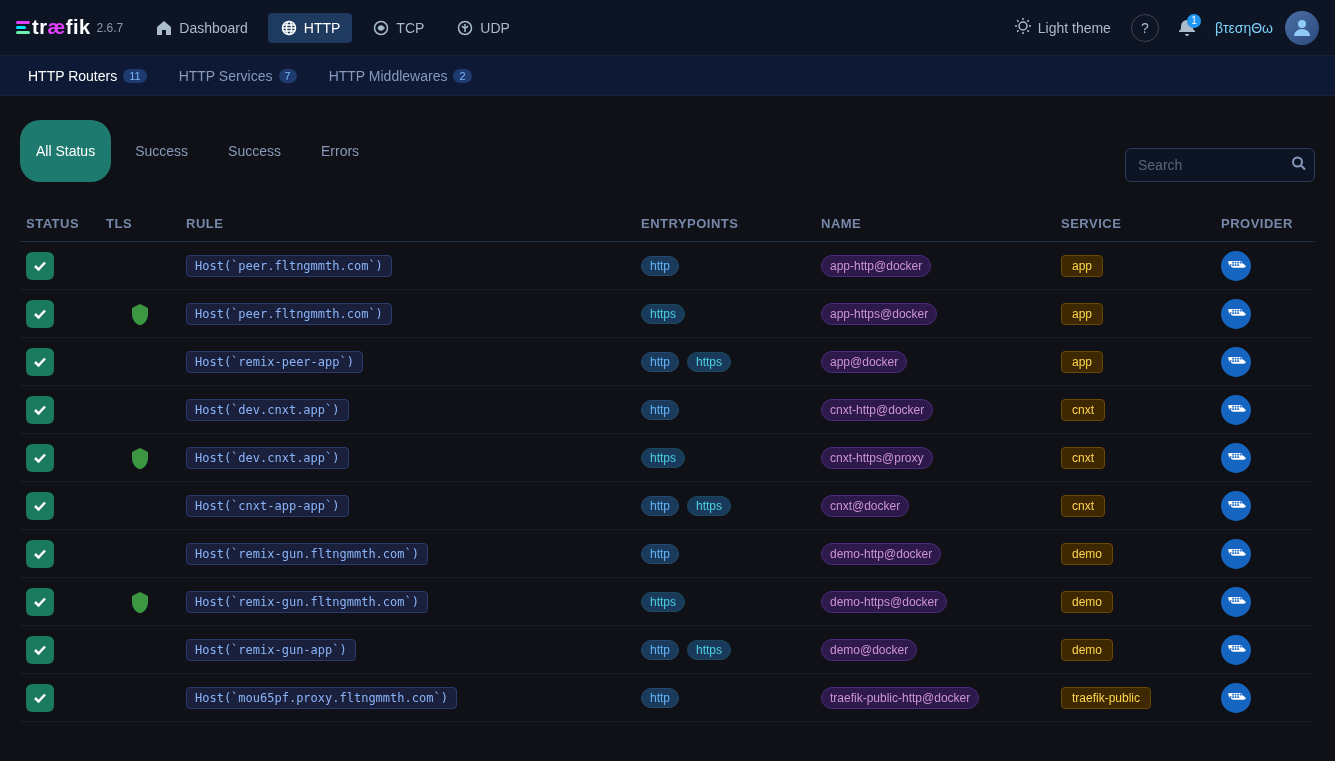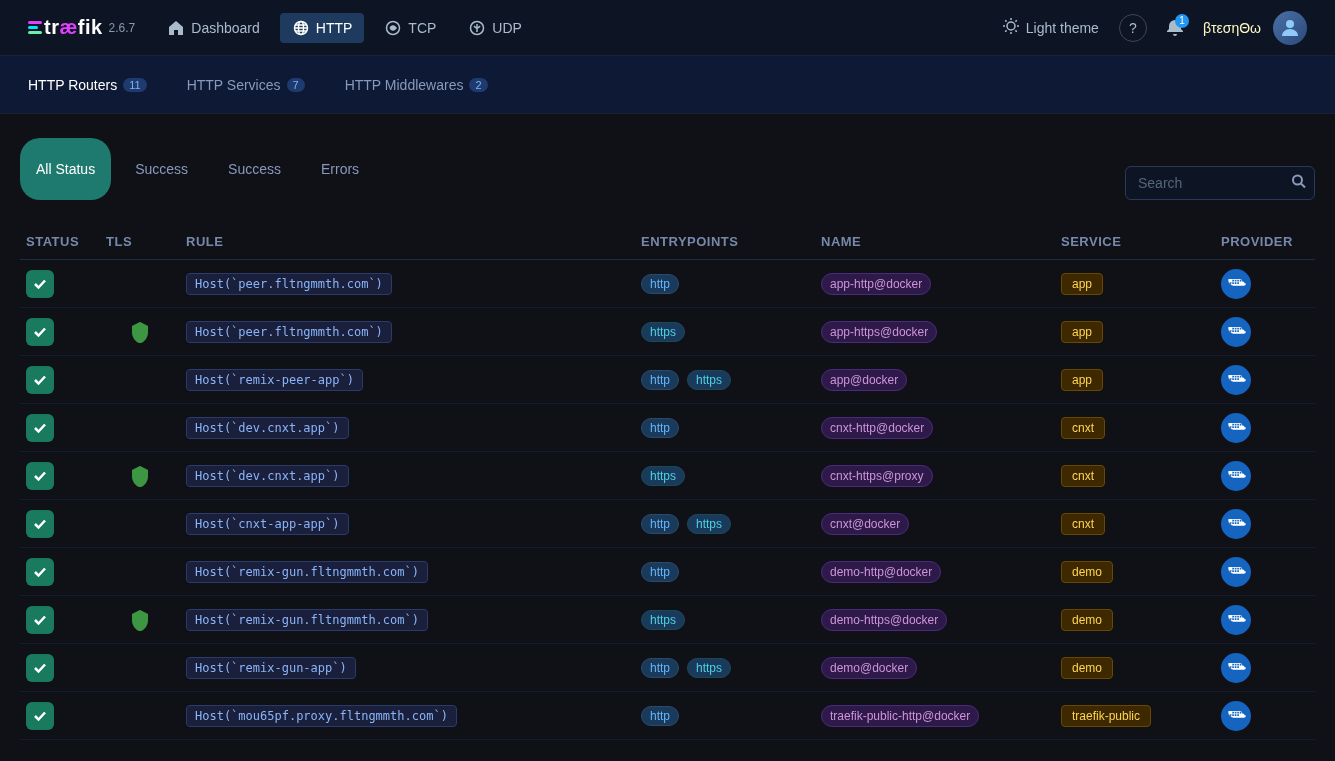--- a/index.html
+++ b/index.html
@@ -12,21 +12,21 @@
       width: 1335px;
       overflow-x: hidden;
     }
 
     
     .top-nav {
       display: flex;
       align-items: center;
       background-color: #0d1424;
       height: 56px;
-      padding: 0 28px;
+      padding: 0 16px;
       gap: 8px;
       border-bottom: 1px solid #1a2035;
     }
     .brand {
       display: flex;
       align-items: center;
       gap: 6px;
       margin-right: 12px;
     }
     .brand-version {
@@ -98,44 +98,44 @@
       color: white;
       font-size: 10px;
       width: 14px;
       height: 14px;
       border-radius: 50%;
       display: flex;
       align-items: center;
       justify-content: center;
     }
     .user-name {
-      color: #fef9c3;
+      color: #7dd3fc;
       font-size: 14px;
     }
     .user-avatar {
       width: 34px;
       height: 34px;
       border-radius: 50%;
       background: linear-gradient(135deg, #4a6fa5, #2c4a7c);
       display: flex;
       align-items: center;
       justify-content: center;
       font-size: 13px;
       cursor: pointer;
       overflow: hidden;
     }
 
     
     .sub-nav {
       display: flex;
       align-items: center;
       background-color: #0d1935;
-      height: 58px;
+      height: 40px;
       padding: 0 16px;
-      gap: 16px;
+      gap: 8px;
       border-bottom: 1px solid #1a2035;
     }
     .sub-nav-item {
       display: flex;
       align-items: center;
       gap: 6px;
       padding: 6px 12px;
       border-radius: 4px;
       cursor: pointer;
       color: #8899bb;

